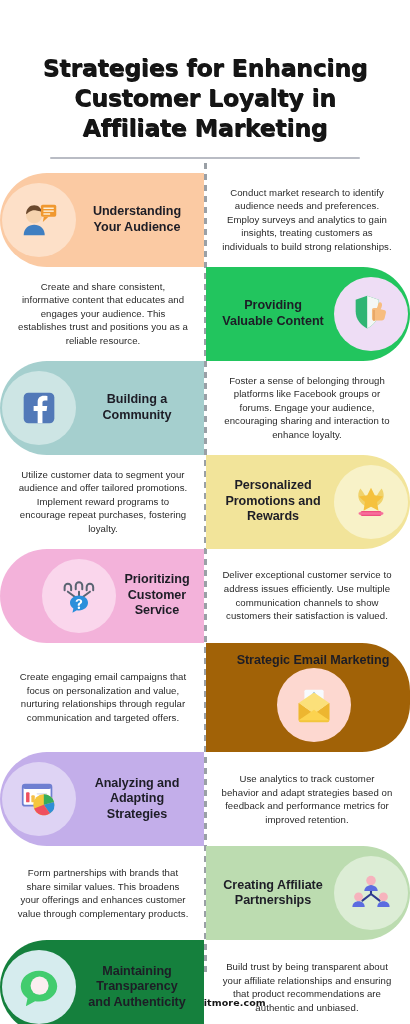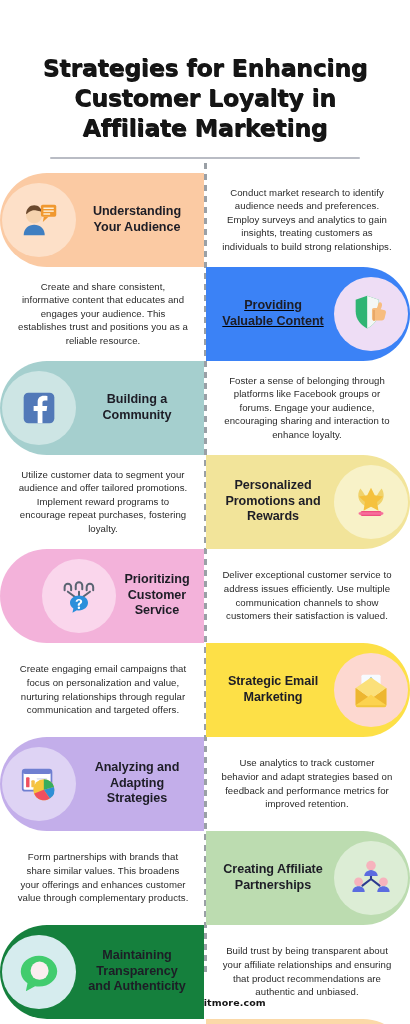--- a/index.html
+++ b/index.html
@@ -162,21 +162,21 @@
                 <rect x="28.6" y="14" width="10.8" height="1.5"></rect>
                 <rect x="28.6" y="17" width="7" height="1.5"></rect>
               </g>
             </svg>
           </div>
           <div class="bar-title">Understanding Your Audience</div>
         </div>
         <div class="desc">Conduct market research to identify audience needs and preferences. Employ surveys and analytics to gain insights, treating customers as individuals to build strong relationships.</div>
       </div>
       <div class="row right">
-        <div class="bar" style="background: #3b82f6; text-decoration: underline;">
+        <div class="bar" style="background: #22c55e;">
           <div class="disc" style="background: rgb(238, 221, 245);">
             <svg viewBox="0 0 48 48" xmlns="http://www.w3.org/2000/svg">
               <path d="M20 5l-12 4v12c0 9 6 15 12 18 6-3 12-9 12-18V9z" fill="#2fb573"></path>
         <path d="M20 5v34c6-3 12-9 12-18V9z" fill="#f4f7f5"></path>
         <path d="M34 19c1.5-2.5 2-5 1-6.5s-3-.8-3.5 1c-.4 1.4-.6 3-1.4 4.2H27c-1.2 0-2 .9-2 2v9c0 1.2.8 2 2 2h8.4c1.4 0 2.5-.9 2.8-2.2l1.4-6c.3-1.5-.8-2.8-2.3-2.8z" fill="#f7bd7f"></path>
         <path d="M26 19.7h2.2v11.3H26z" fill="#e8a868"></path>
             </svg>
           </div>
           <div class="bar-title">Providing Valuable Content</div>
         </div>
@@ -221,21 +221,21 @@
         </g>
         <path d="M24 23.5c-5.2 0-9.4 3.4-9.4 7.6 0 2.4 1.4 4.5 3.5 5.9l-.9 4.4 4.6-2.6c.7.1 1.4.2 2.2.2 5.2 0 9.4-3.4 9.4-7.9s-4.2-7.6-9.4-7.6z" fill="#2b8fdb"></path>
         <path d="M23.9 27.1c2 0 3.4 1.1 3.4 2.7 0 1.3-.7 1.9-1.7 2.6-.7.5-.9.8-.9 1.4v.5h-2v-.8c0-1.1.4-1.7 1.4-2.4.8-.5 1.1-.9 1.1-1.4 0-.6-.5-1-1.3-1s-1.4.5-1.4 1.3h-2c0-1.7 1.4-2.9 3.4-2.9zm-1.3 9.1a1.3 1.3 0 112.6 0 1.3 1.3 0 01-2.6 0z" fill="#ffffff"></path>
             </svg>
           </div>
           <div class="bar-title">Prioritizing Customer Service</div>
         </div>
         <div class="desc">Deliver exceptional customer service to address issues efficiently. Use multiple communication channels to show customers their satisfaction is valued.</div>
       </div>
       <div class="row right">
-        <div class="bar" style="background: #fde047;">
+        <div class="bar" style="background: #a16207; flex-direction: column;">
           <div class="disc" style="background: rgb(253, 216, 208);">
             <svg viewBox="0 0 48 48" xmlns="http://www.w3.org/2000/svg">
               <rect x="14" y="8" width="20" height="19" rx="1.6" fill="#f7fbff"></rect>
         <g fill="#5aa9e6">
                 <rect x="18" y="16.5" width="12" height="1.7" rx=".85"></rect>
                 <rect x="19.6" y="20" width="8.8" height="1.7" rx=".85"></rect>
                 <rect x="21.2" y="23.4" width="5.6" height="1.7" rx=".85"></rect>
               </g>
         <path d="M24 10.3l3.2 4.4h-6.4z" fill="#5aa9e6"></path>
         <path d="M8 22l16 11 16-11v18a2 2 0 01-2 2H10a2 2 0 01-2-2z" fill="#f3c63c"></path>

